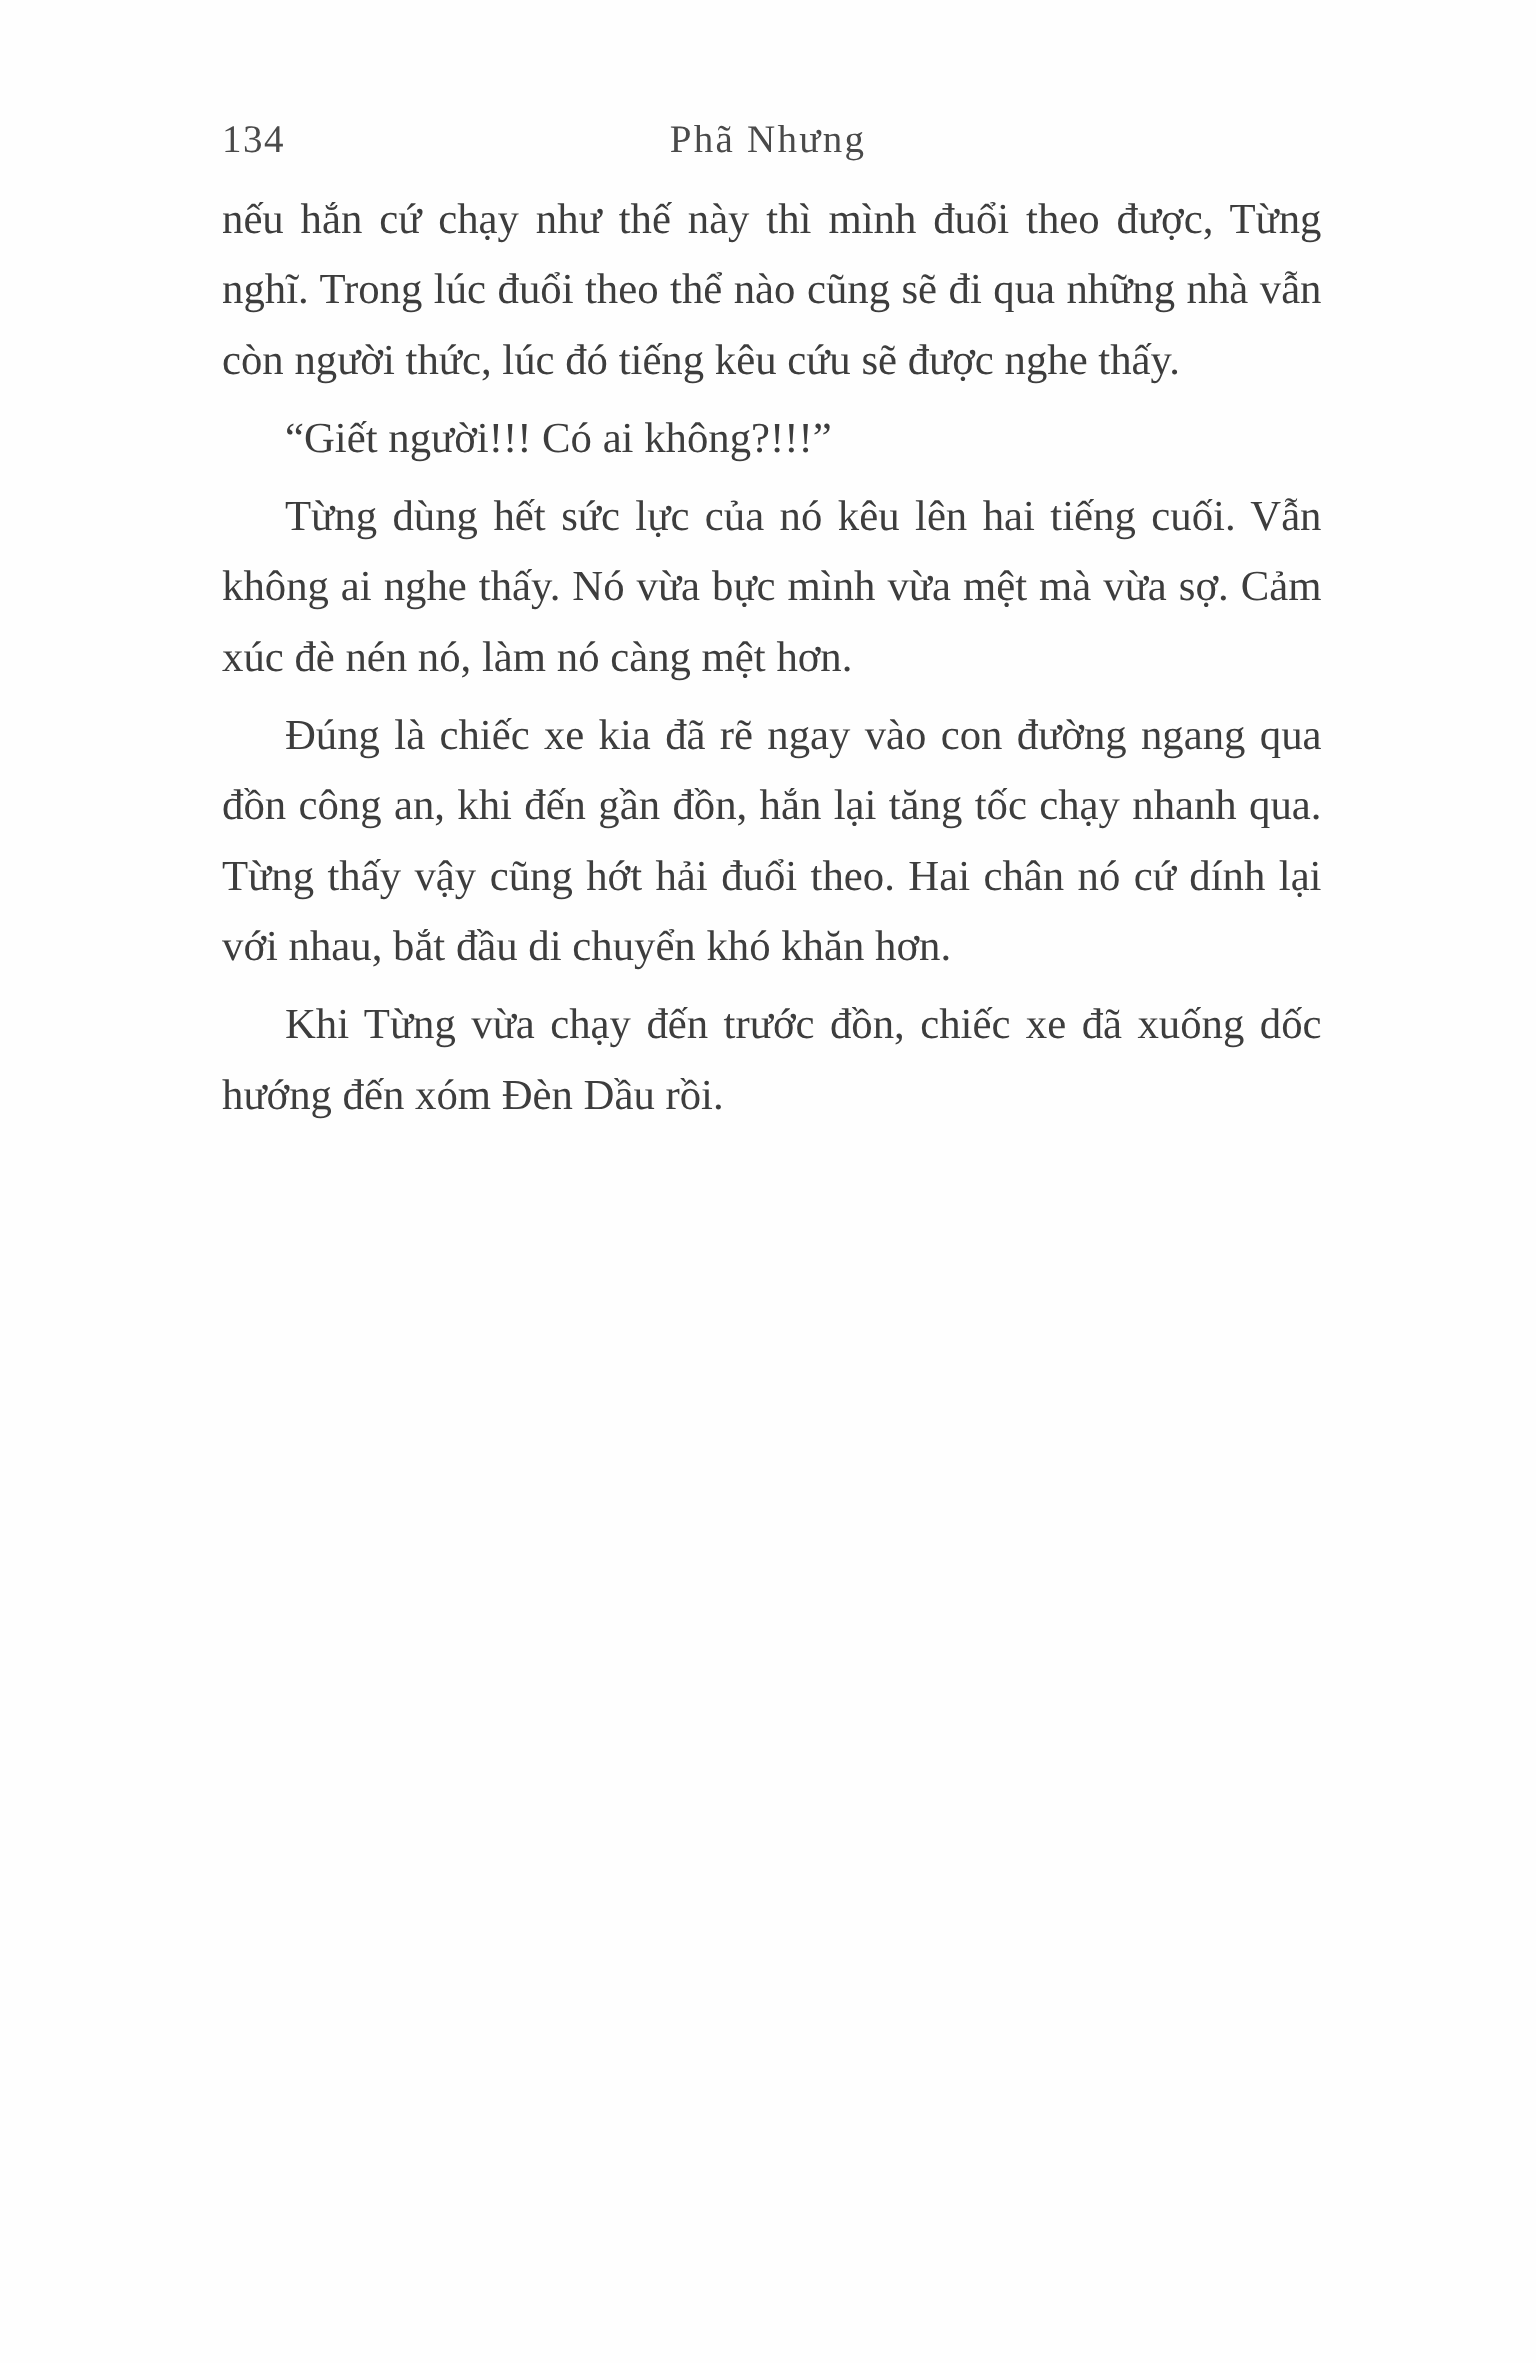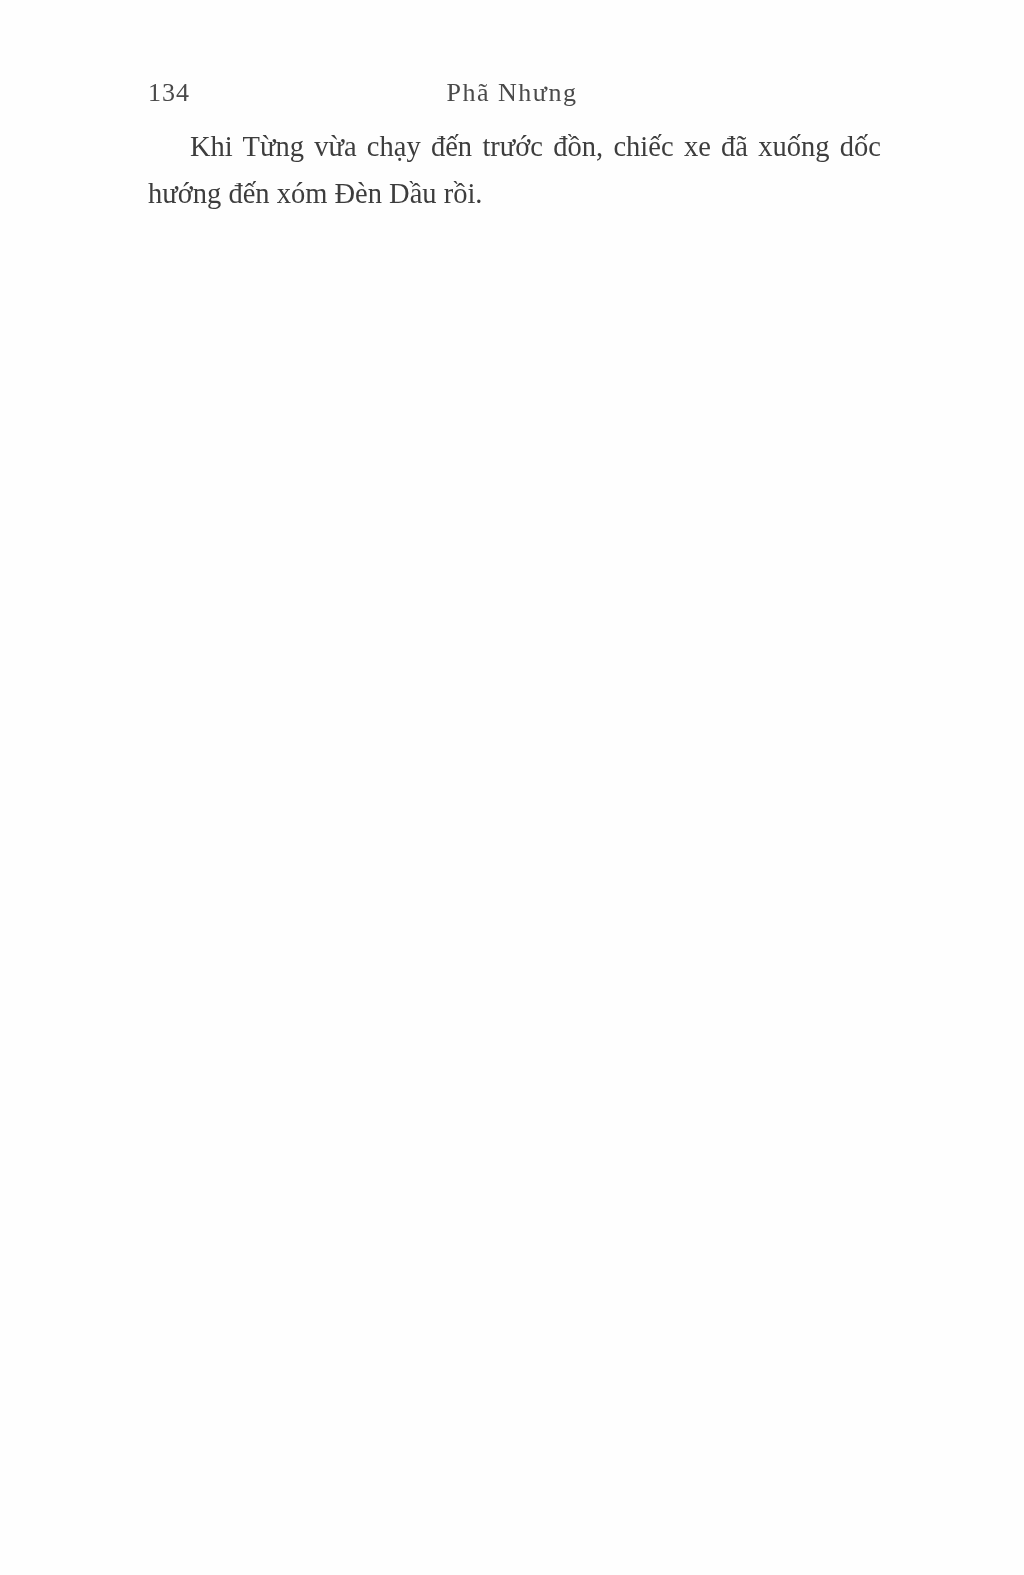--- a/index.html
+++ b/index.html
@@ -64,15 +64,19 @@
 </style>
 </head>
 <body>
 
 <div class="page">
   <div class="running-header">
     <span class="page-number">134</span>
     <span class="header-title">Phã Nhưng</span>
   </div>
   <div class="page-body">
+      <p class="para">nếu hắn cứ chạy như thế này thì mình đuổi theo được, Từng nghĩ. Trong lúc đuổi theo thể nào cũng sẽ đi qua những nhà vẫn còn người thức, lúc đó tiếng kêu cứu sẽ được nghe thấy.</p>
+      <p class="para indent">“Giết người!!! Có ai không?!!!”</p>
+      <p class="para indent">Từng dùng hết sức lực của nó kêu lên hai tiếng cuối. Vẫn không ai nghe thấy. Nó vừa bực mình vừa mệt mà vừa sợ. Cảm xúc đè nén nó, làm nó càng mệt hơn.</p>
+      <p class="para indent">Đúng là chiếc xe kia đã rẽ ngay vào con đường ngang qua đồn công an, khi đến gần đồn, hắn lại tăng tốc chạy nhanh qua. Từng thấy vậy cũng hớt hải đuổi theo. Hai chân nó cứ dính lại với nhau, bắt đầu di chuyển khó khăn hơn.</p>
       <p class="para indent">Khi Từng vừa chạy đến trước đồn, chiếc xe đã xuống dốc hướng đến xóm Đèn Dầu rồi.</p>
     </div>
 </div>
 
 </body></html>

